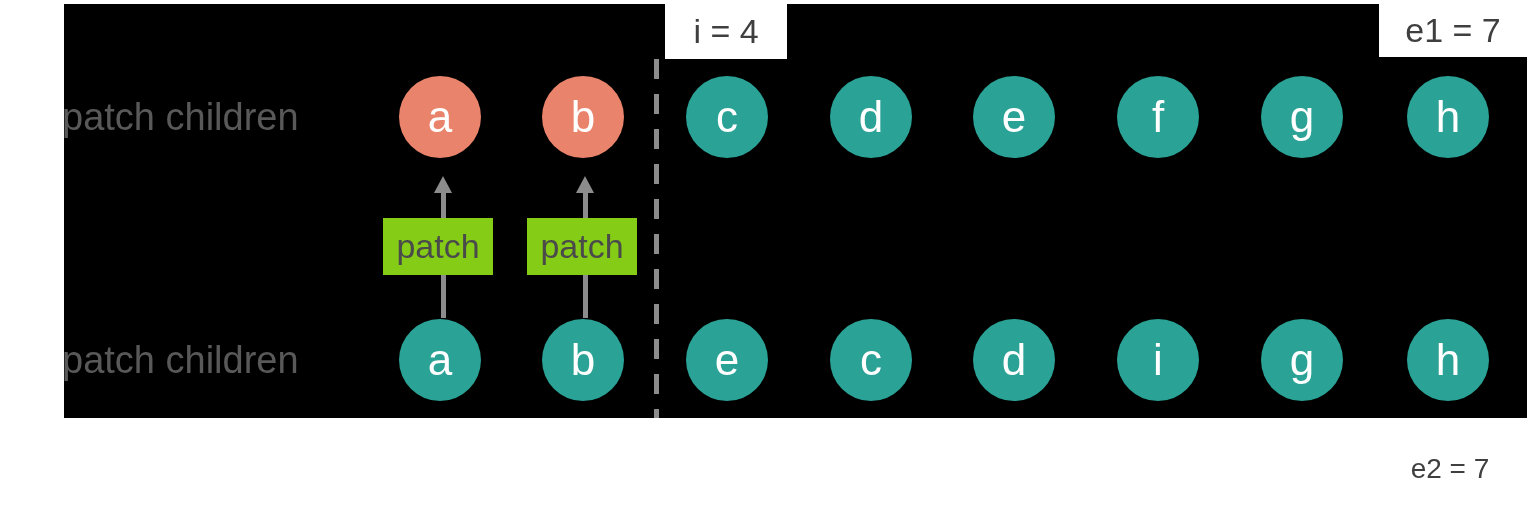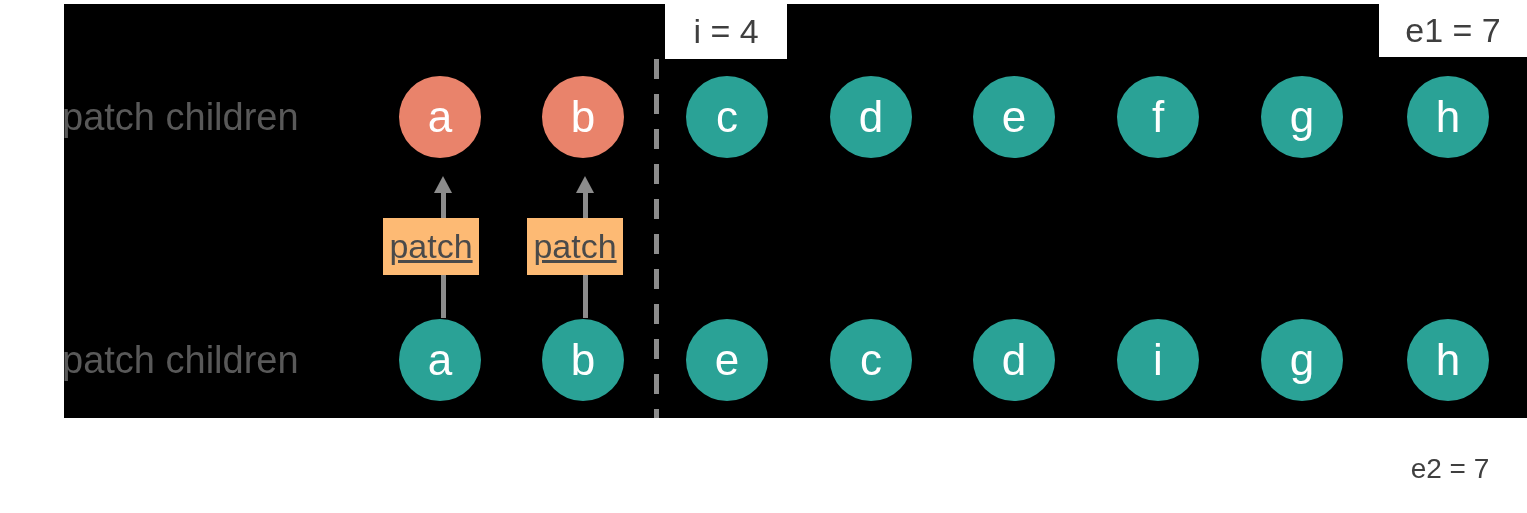--- a/index.html
+++ b/index.html
@@ -87,30 +87,29 @@
     align-items: center;
     justify-content: center;
     font-size: 28px;
     color: #3f3f3f;
     white-space: nowrap;
   }
 
   .patch-box {
     position: absolute;
     top: 218px;
-    width: 96px;
+    width: 110px;
     height: 57px;
-    background: #fdba74;
+    background: #84cc16;
     color: #4a4a4a;
     display: flex;
     align-items: center;
     justify-content: center;
     font-size: 34px;
     z-index: 3;
-    text-decoration: underline;
   }
   .patch-box.p1 { left: 383px; }
   .patch-box.p2 { left: 527px; }
 
   .arrow-line {
     position: absolute;
     top: 191px;
     width: 5px;
     height: 127px;
     background: #8c8c8c;

